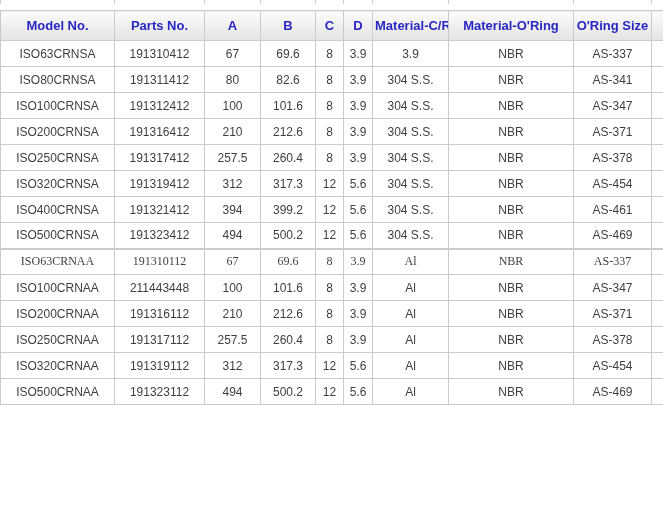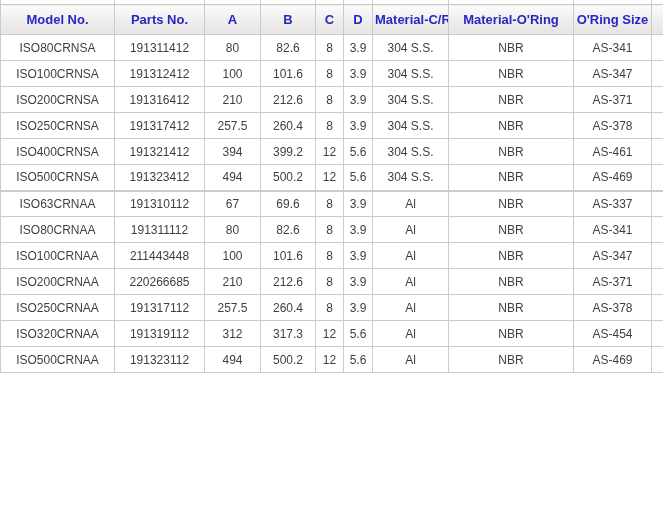--- a/index.html
+++ b/index.html
@@ -12,27 +12,27 @@
   }
   *{box-sizing:border-box;}
   html,body{margin:0;padding:0;background:var(--page-bg);}
   body{font-family:"Liberation Sans","DejaVu Sans",sans-serif;}
   .screen{width:663px;height:529px;overflow:hidden;background:var(--page-bg);position:relative;}
 
   
   .cutoff-top{position:relative;height:4px;background:var(--page-bg);}
   .cutoff-top .vseg{position:absolute;top:0;width:1px;height:4px;background:var(--border);}
 
-  table.spec{border-collapse:collapse;table-layout:fixed;width:663px;}
+  table.spec{border-collapse:collapse;table-layout:fixed;width:663px;margin-top:6px;}
   th,td{border:1px solid var(--border);text-align:center;vertical-align:middle;
         overflow:hidden;white-space:nowrap;padding:0 2px;}
   th{height:30px;font-size:13px;font-weight:bold;color:var(--hdr-text);
      background:linear-gradient(to bottom,var(--hdr-top),var(--hdr-bottom));}
   td{height:26px;font-size:12px;color:var(--body-text);background:#ffffff;}
-  tr.group-break td{border-top-width:2px;}
+  tr.group-break td{border-top-width:2px;font-family:Liberation Serif, serif;}
   td.sliver,th.sliver{border-right:none;}
 </style>
 </head>
 <body>
 
 <div class="screen">
   <div class="cutoff-top">
       <i class="vseg" style="left: 0px;"></i>
       <i class="vseg" style="left: 114px;"></i>
       <i class="vseg" style="left: 204px;"></i>
@@ -66,20 +66,32 @@
           <th>C</th>
           <th>D</th>
           <th>Material-C/R</th>
           <th>Material-O'Ring</th>
           <th>O'Ring Size</th>
           <th class="sliver"></th>
         </tr>
     </thead>
     <tbody>
         <tr>
+          <td>ISO63CRNSA</td>
+          <td>191310412</td>
+          <td>67</td>
+          <td>69.6</td>
+          <td>8</td>
+          <td>3.9</td>
+          <td>3.9</td>
+          <td>NBR</td>
+          <td>AS-337</td>
+          <td class="sliver"></td>
+        </tr>
+        <tr>
           <td>ISO80CRNSA</td>
           <td>191311412</td>
           <td>80</td>
           <td>82.6</td>
           <td>8</td>
           <td>3.9</td>
           <td>304 S.S.</td>
           <td>NBR</td>
           <td>AS-341</td>
           <td class="sliver"></td>
@@ -111,20 +123,32 @@
         <tr>
           <td>ISO250CRNSA</td>
           <td>191317412</td>
           <td>257.5</td>
           <td>260.4</td>
           <td>8</td>
           <td>3.9</td>
           <td>304 S.S.</td>
           <td>NBR</td>
           <td>AS-378</td>
+          <td class="sliver"></td>
+        </tr>
+        <tr>
+          <td>ISO320CRNSA</td>
+          <td>191319412</td>
+          <td>312</td>
+          <td>317.3</td>
+          <td>12</td>
+          <td>5.6</td>
+          <td>304 S.S.</td>
+          <td>NBR</td>
+          <td>AS-454</td>
           <td class="sliver"></td>
         </tr>
         <tr>
           <td>ISO400CRNSA</td>
           <td>191321412</td>
           <td>394</td>
           <td>399.2</td>
           <td>12</td>
           <td>5.6</td>
           <td>304 S.S.</td>
@@ -150,46 +174,34 @@
           <td>67</td>
           <td>69.6</td>
           <td>8</td>
           <td>3.9</td>
           <td>Al</td>
           <td>NBR</td>
           <td>AS-337</td>
           <td class="sliver"></td>
         </tr>
         <tr>
-          <td>ISO80CRNAA</td>
-          <td>191311112</td>
-          <td>80</td>
-          <td>82.6</td>
-          <td>8</td>
-          <td>3.9</td>
-          <td>Al</td>
-          <td>NBR</td>
-          <td>AS-341</td>
-          <td class="sliver"></td>
-        </tr>
-        <tr>
           <td>ISO100CRNAA</td>
           <td>211443448</td>
           <td>100</td>
           <td>101.6</td>
           <td>8</td>
           <td>3.9</td>
           <td>Al</td>
           <td>NBR</td>
           <td>AS-347</td>
           <td class="sliver"></td>
         </tr>
         <tr>
           <td>ISO200CRNAA</td>
-          <td>220266685</td>
+          <td>191316112</td>
           <td>210</td>
           <td>212.6</td>
           <td>8</td>
           <td>3.9</td>
           <td>Al</td>
           <td>NBR</td>
           <td>AS-371</td>
           <td class="sliver"></td>
         </tr>
         <tr>

